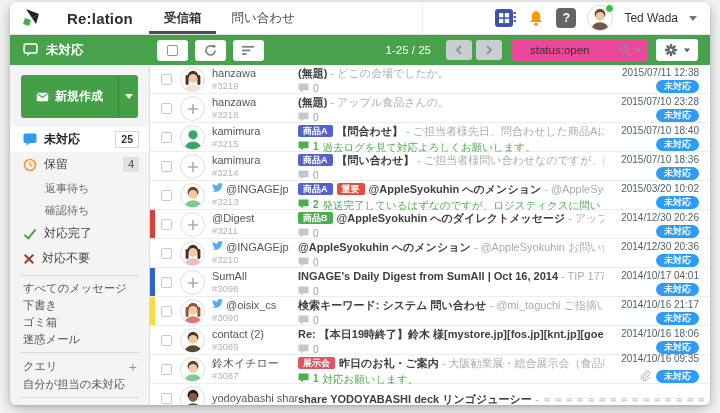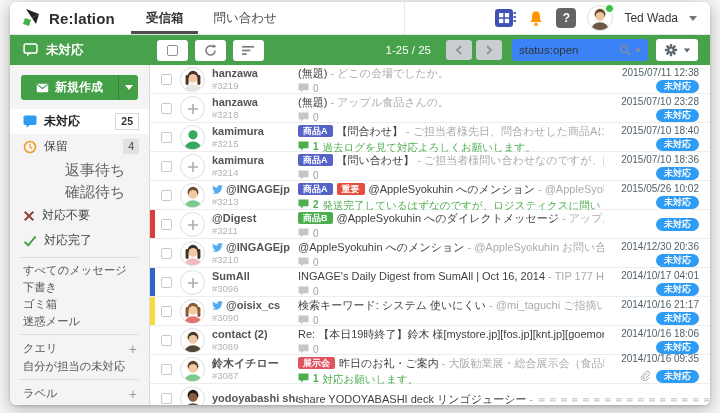--- a/index.html
+++ b/index.html
@@ -4,21 +4,21 @@
 <style>
   *{box-sizing:border-box}
   html,body{margin:0;padding:0}
   body{width:720px;height:413px;overflow:hidden;background:#f6f6f6;
        font-family:"Liberation Sans","DejaVu Sans",sans-serif;}
   .window{position:absolute;left:10px;right:10px;top:2px;bottom:8px;background:#fff;
           border-radius:6px;box-shadow:0 4px 16px rgba(0,0,0,.28),0 1px 3px rgba(0,0,0,.15);
           overflow:hidden;display:flex;flex-direction:column}
   
   .hdr{height:33px;flex:none;display:flex;align-items:stretch;background:#fff;border-bottom:1px solid #e3e3e3}
-  .logo{display:flex;align-items:center;gap:7px;padding:0 16px 0 13px}
+  .logo{display:flex;align-items:center;gap:25px;padding:0 16px 0 13px}
   .logo-text{font-size:15px;font-weight:bold;color:#2e2e2e;letter-spacing:.2px}
   .tabs{display:flex}
   .tab{display:flex;align-items:center;padding:0 15px;font-size:12.5px;color:#4a4a4a;cursor:pointer}
   .tab.active{font-weight:bold;color:#333;box-shadow:inset 0 -3px 0 #4d4d4d}
   .hdr-div{width:1px;background:#eaeaea;margin-left:112px}
   .hdr-right{margin-left:auto;display:flex;align-items:center;gap:11px;padding-right:13px}
   .help{width:20px;height:20px;border-radius:4px;background:#646464;color:#fff;font-weight:bold;
         font-size:12px;display:flex;align-items:center;justify-content:center}
   .havatar{position:relative;width:26px;height:26px}
   .havatar .ph{width:26px;height:26px;border-radius:50%;border:1px solid #ddd;overflow:hidden;background:#fff;display:block}
@@ -27,58 +27,58 @@
   .caret{width:0;height:0;border-left:4px solid transparent;border-right:4px solid transparent;border-top:5px solid #777}
   
   .tbar{height:30px;flex:none;background:#47a24b;display:flex;align-items:center}
   .tb-view{width:140px;flex:none;display:flex;align-items:center;gap:8px;padding-left:13px}
   .tb-view-label{color:#fff;font-size:12.5px;font-weight:bold}
   .tb-btn{width:31px;height:21px;background:#fff;border:none;border-radius:3px;display:flex;align-items:center;justify-content:center;margin-left:7px;cursor:pointer}
   .cb{width:11px;height:11px;border:1.5px solid #8d9499;border-radius:2px;background:#fff}
   .tb-spacer{flex:1}
   .pg{color:#fff;font-size:11.5px;margin-right:11px;white-space:nowrap}
   .nav-btn{width:26px;height:20px;border-radius:3px;background:#c9ced1;border:none;display:flex;align-items:center;justify-content:center;margin-left:4px;cursor:pointer}
-  .search{width:136px;height:22px;background:#3b82f6;border-radius:3px;display:flex;align-items:center;margin:0 8px 0 10px;padding:0 6px 0 0}
+  .search{width:136px;height:22px;background:#ec4899;border-radius:3px;display:flex;align-items:center;margin:0 8px 0 10px;padding:0 6px 0 11px}
   .search input{border:none;outline:none;flex:1;min-width:0;font-size:11.5px;color:#333;font-family:inherit;background:transparent;padding:0 0 0 7px}
   .search .caret{border-top-color:#8a9094;margin-left:3px;transform:scale(.8)}
   .gear-btn{width:42px;height:22px;background:#fff;border:none;border-radius:3px;display:flex;align-items:center;justify-content:center;gap:5px;margin-right:12px;cursor:pointer}
   .gear-btn .caret{border-top-color:#5f686e;transform:scale(.8)}
   
   .content{flex:1;display:flex;overflow:hidden}
   .side{width:140px;flex:none;background:#f4f4f4;border-right:1px solid #dcdcdc;padding-top:10px;overflow:hidden}
-  .compose{height:25px;margin:0 11px 9px;border-radius:3px;background:#43a047;color:#fff;display:flex;overflow:hidden;cursor:pointer}
+  .compose{height:43px;margin:0 11px 9px;border-radius:3px;background:#43a047;color:#fff;display:flex;overflow:hidden;cursor:pointer}
   .compose-main{flex:1;display:flex;align-items:center;justify-content:center;gap:6px;font-size:12px;font-weight:bold}
   .compose-caret{width:20px;display:flex;align-items:center;justify-content:center;border-left:1px solid rgba(0,0,0,.18)}
   .compose-caret .caret{border-top-color:#fff}
   .s-item{height:25px;display:flex;align-items:center;gap:7px;padding:0 10px 0 13px;font-size:12px;color:#444;cursor:pointer}
   .s-item.active{background:#fff;font-weight:bold;color:#222}
   .count{font-size:10.5px;padding:1px 5px;border-radius:0;margin-left:auto;line-height:1.3}
   .count.open{background:#fff;border:1px solid #d8d8d8;color:#333;font-weight:bold}
   .count.hold{background:#e1e1e1;color:#444}
-  .s-sub{height:22px;display:flex;align-items:center;padding-left:55px;font-size:15px;color:#666;cursor:pointer}
+  .s-sub{height:22px;display:flex;align-items:center;padding-left:35px;font-size:11px;color:#666;cursor:pointer}
   .s-check{height:25px;display:flex;align-items:center;gap:7px;padding-left:13px;font-size:12px;color:#444;cursor:pointer}
   .s-hr{border:none;border-top:1px solid #dcdcdc;margin:4px 10px}
   .s-plain{height:17px;display:flex;align-items:center;padding-left:13px;font-size:11.3px;color:#555;cursor:pointer}
   .s-sec{height:19px;display:flex;align-items:center;padding:0 12px 0 13px;font-size:11.3px;color:#555}
   .plus{margin-left:auto;color:#999;font-size:14px;line-height:1;cursor:pointer}
   .s-label{height:17px;display:flex;align-items:center;gap:6px;padding-left:7px;font-size:11.3px;color:#555;cursor:pointer}
   
   .list{flex:1;background:#fff;overflow:hidden}
   .row{height:29px;display:flex;align-items:center;border-bottom:1px solid #ededed;position:relative;cursor:pointer;background:#fff}
   .rstripe{position:absolute;left:0;top:0;bottom:0;width:5px}
   .rcb{width:11px;height:11px;border:1px solid #c9c9c9;border-radius:2px;background:#fff;margin:0 8px 0 11px;flex:none}
   .ravatar{width:25px;height:25px;border-radius:50%;border:1px solid #ddd;background:#fff;overflow:hidden;flex:none}
   .ravatar svg{display:block}
   .rname{width:86px;margin-left:7px;flex:none;overflow:hidden;line-height:1.18}
-  .rname .nm{font-size:11px;font-weight:bold;color:#555;white-space:nowrap;display:flex;align-items:center;gap:3px}
+  .rname .nm{font-size:11px;font-weight:normal;color:#555;white-space:nowrap;display:flex;gap:3px}
   .rname .mid{font-size:9.5px;color:#b3b3b3;display:block}
   .tw svg{display:block}
   .rsubj{flex:1;overflow:hidden;line-height:1.25;padding-right:4px}
   .l1{white-space:nowrap;overflow:hidden;font-size:11px}
-  .subj{font-weight:normal;color:#3f3f3f}
+  .subj{font-weight:bold;color:#3f3f3f}
   .prev{color:#ababab}
   .badge{display:inline-block;font-size:9px;font-weight:bold;color:#fff;border-radius:2px;padding:1.5px 5px;margin-right:4px;vertical-align:1px;line-height:1}
   .l2{display:flex;align-items:center;gap:4px;font-size:10px;color:#9aa0a4;margin-top:1px;white-space:nowrap;overflow:hidden}
   .l2 .cnt.green{color:#4cae4f;font-weight:bold}
   .l2 .note{color:#4cae4f;font-size:10.5px}
   .rright{width:106px;flex:none;text-align:right;padding-right:11px;line-height:1.3}
   .time{font-size:10px;color:#4f5f69;white-space:nowrap}
   .statline{display:flex;justify-content:flex-end;align-items:center;gap:5px;margin-top:1px}
   .pill{background:#2e9cf5;color:#fff;font-size:9px;font-weight:bold;padding:2px 8px;border-radius:9px;line-height:1}
 </style>
@@ -217,30 +217,30 @@
         <svg width="14" height="14" viewBox="0 0 16 16">
           <circle cx="8" cy="8" r="6.3" fill="none" stroke="#f59a23" stroke-width="1.8"></circle>
           <path d="M8 4.5 V8 l2.5 1.5" stroke="#f59a23" stroke-width="1.5" fill="none"></path>
         </svg>
         <span>保留</span>
         <span class="count hold">4</span>
       </div>
       <div class="s-sub">返事待ち</div>
       <div class="s-sub">確認待ち</div>
       <div class="s-check">
+        <svg width="14" height="12" viewBox="0 0 16 14">
+          <path d="M1.5 8 l4.5 4 L14.5 1.5" fill="none" stroke="#43a047" stroke-width="2.2"></path>
+        </svg>
+        <span>対応完了</span>
+      </div>
+      <div class="s-check">
         <svg width="12" height="12" viewBox="0 0 14 14">
           <path d="M2 2 L12 12 M12 2 L2 12" stroke="#8d4037" stroke-width="2.2"></path>
         </svg>
         <span>対応不要</span>
-      </div>
-      <div class="s-check">
-        <svg width="14" height="12" viewBox="0 0 16 14">
-          <path d="M1.5 8 l4.5 4 L14.5 1.5" fill="none" stroke="#43a047" stroke-width="2.2"></path>
-        </svg>
-        <span>対応完了</span>
       </div>
       <hr class="s-hr">
       <div class="s-plain">すべてのメッセージ</div>
       <div class="s-plain">下書き</div>
       <div class="s-plain">ゴミ箱</div>
       <div class="s-plain">迷惑メール</div>
       <hr class="s-hr">
       <div class="s-sec">
         <span>クエリ</span>
         <span class="plus">+</span>
@@ -423,21 +423,21 @@
       <span class="l1"><span><span class="badge" style="background: rgb(85, 99, 200);">商品A</span><span class="badge" style="background: rgb(231, 76, 60);">重要</span></span><span class="subj">@AppleSyokuhin へのメンション</span><span class="prev"> - </span><span class="prev">@AppleSyokuhin 先日行いました注文、ちゃん</span></span>
       <span class="l2">
         <span><svg width="11" height="10" viewBox="0 0 12 11">
                   <path d="M0.5 0.5 h11 v7.5 h-5.5 l-2.8 2.5 v-2.5 h-2.7 z" fill="#4cae4f"></path>
                 </svg></span>
         <span class="cnt green">2</span>
         <span class="note">発送完了しているはずなのですが、ロジスティクスに問い合わせをしています。</span>
       </span>
     </span>
     <span class="rright">
-      <div class="time">2015/05/26 10:02</div>
+      <div class="time">2015/03/20 10:02</div>
       <div class="statline">
 
         <span class="pill" style="background: rgb(46, 156, 245);">未対応</span>
       </div>
     </span>
   </div>
         <div class="row">
     <span class="rstripe" style="background: rgb(217, 64, 58);"></span>
     <span class="rcb"></span>
     <span class="ravatar">
@@ -457,20 +457,21 @@
       <span class="l1"><span><span class="badge" style="background: rgb(76, 174, 79);">商品B</span></span><span class="subj">@AppleSyokuhin へのダイレクトメッセージ</span><span class="prev"> - </span><span class="prev">アップル食品さんの「リンゴジューシー</span></span>
       <span class="l2">
         <span><svg width="11" height="10" viewBox="0 0 12 11">
                   <path d="M0.5 0.5 h11 v7.5 h-5.5 l-2.8 2.5 v-2.5 h-2.7 z" fill="#c3c7ca"></path>
                 </svg></span>
         <span class="cnt">0</span>
         <span class="note"></span>
       </span>
     </span>
     <span class="rright">
+      <div class="time">2014/12/30 20:26</div>
       <div class="statline">
 
         <span class="pill" style="background: rgb(46, 156, 245);">未対応</span>
       </div>
     </span>
   </div>
         <div class="row">
 
     <span class="rcb"></span>
     <span class="ravatar">
@@ -562,21 +563,21 @@
         <span class="tw">
           <svg width="11" height="9" viewBox="0 0 24 20">
             <path d="M24 2.4c-.9.4-1.8.7-2.8.8 1-.6 1.8-1.6 2.2-2.7-1 .6-2 1-3.1 1.2C19.4.7 18.1 0 16.7 0c-2.7 0-4.9 2.2-4.9 4.9 0 .4 0 .8.1 1.1C7.7 5.8 4.1 3.9 1.7 1 1.2 1.8 1 2.6 1 3.5c0 1.7.9 3.2 2.2 4.1-.8 0-1.6-.2-2.2-.6v.1c0 2.4 1.7 4.4 3.9 4.8-.4.1-.8.2-1.3.2-.3 0-.6 0-.9-.1.6 2 2.4 3.4 4.6 3.4-1.7 1.3-3.8 2.1-6.1 2.1H0c2.2 1.4 4.8 2.2 7.5 2.2 9.1 0 14-7.5 14-14v-.6c1-.7 1.8-1.6 2.5-2.5z" fill="#55acee"></path>
           </svg>
         </span>
         <span>@oisix_cs</span>
       </span>
       <span class="mid">#3090</span>
     </span>
     <span class="rsubj">
-      <span class="l1"><span></span><span class="subj">検索キーワード: システム 使いにくい</span><span class="prev"> - </span><span class="prev">@mi_taguchi ご指摘いただきましてあり</span></span>
+      <span class="l1"><span></span><span class="subj">検索キーワード: システム 問い合わせ</span><span class="prev"> - </span><span class="prev">@mi_taguchi ご指摘いただきましてあり</span></span>
       <span class="l2">
         <span><svg width="11" height="10" viewBox="0 0 12 11">
                   <path d="M0.5 0.5 h11 v7.5 h-5.5 l-2.8 2.5 v-2.5 h-2.7 z" fill="#c3c7ca"></path>
                 </svg></span>
         <span class="cnt">0</span>
         <span class="note"></span>
       </span>
     </span>
     <span class="rright">
       <div class="time">2014/10/16 21:17</div>

